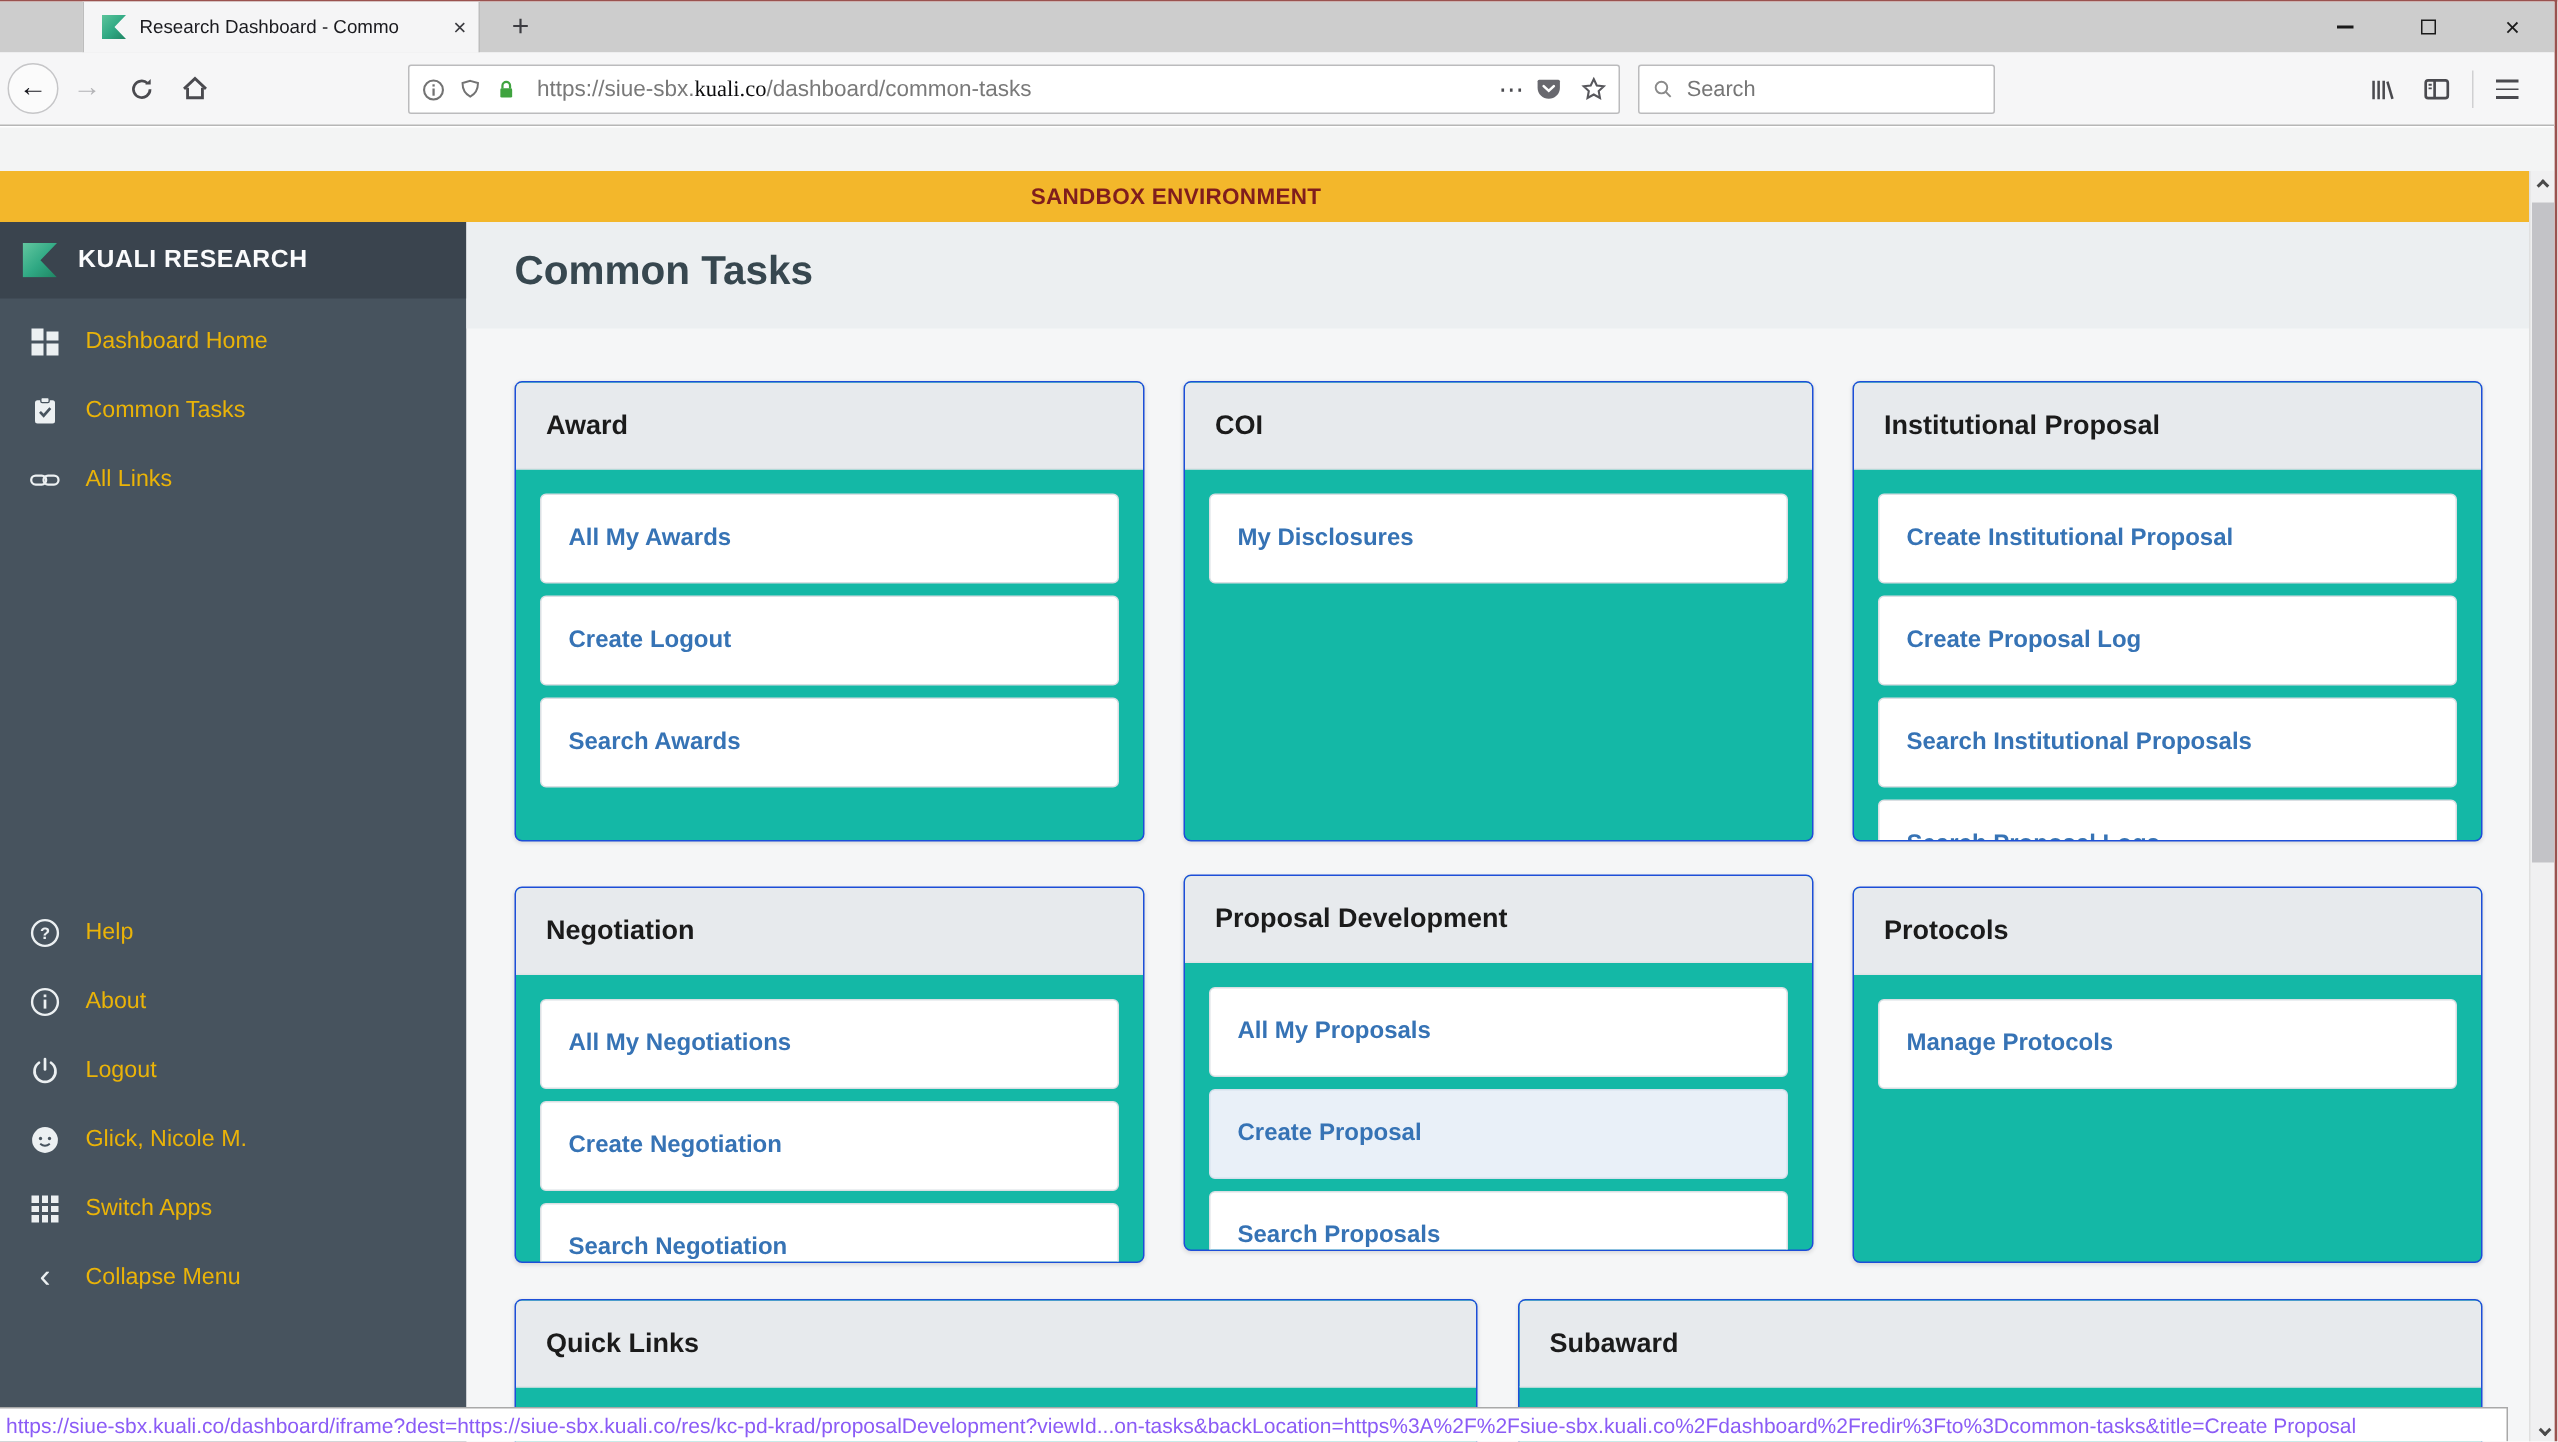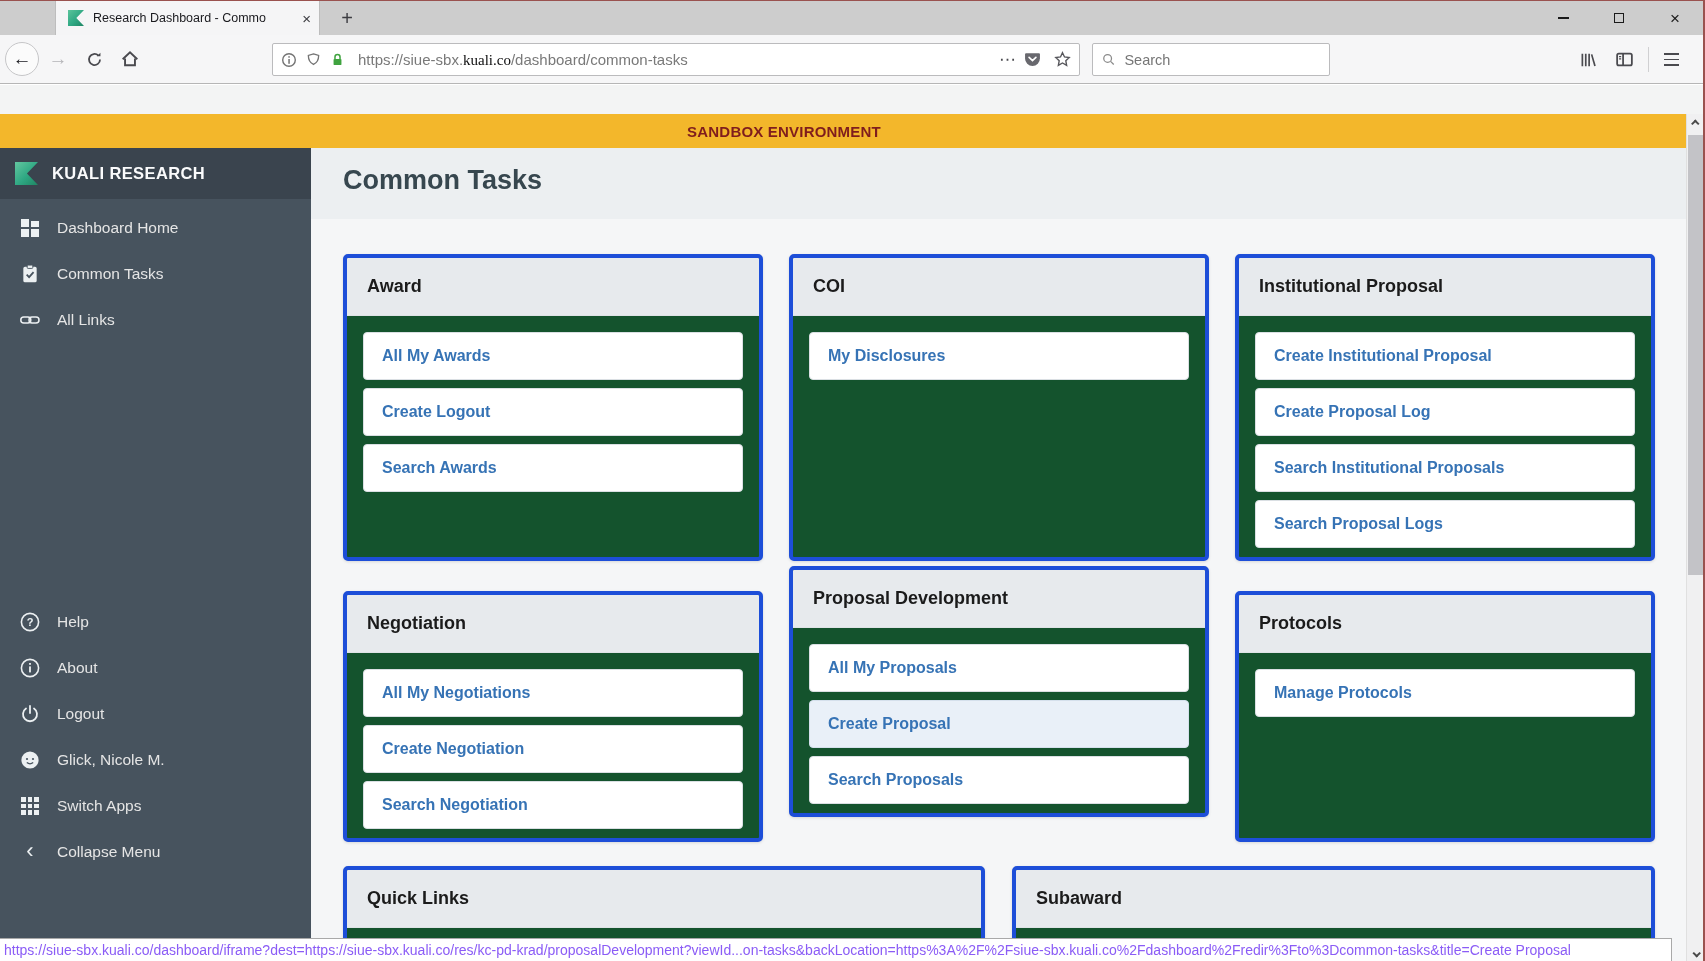--- a/index.html
+++ b/index.html
@@ -60,38 +60,38 @@
 
   
   .sidebar { position:absolute; left:0; top:147px; width:311px; height:814px; background:#47535E; }
   .sidebar-header { height:51px; background:#3A444E; display:flex; align-items:center; padding-left:15px; }
   .kuali-logo { width:23px; height:23px; margin-right:14px;
         background:linear-gradient(135deg,#63c7a0 0%, #2fa883 55%, #1f8563 100%);
         clip-path:polygon(0 0, 100% 0, 52% 50%, 100% 100%, 0 100%); }
   .brand { color:#fafbfc; font-size:16.5px; font-weight:bold; letter-spacing:0.4px; }
   .side-item { position:absolute; left:0; width:100%; height:46px; display:flex; align-items:center; padding-left:20px; cursor:default; }
   .side-item .sicon { width:20px; height:20px; display:flex; align-items:center; justify-content:center; flex:0 0 auto; }
-  .side-item .slabel { color:#e5e5e5; font-size:15.5px; margin-left:17px; }
+  .side-item .slabel { color:#eab308; font-size:15.5px; margin-left:17px; }
   .grid4 { display:grid; grid-template-columns:8px 8px; grid-template-rows:8px 8px; gap:2px; }
   .grid4 i { background:#ECF0F2; display:block; }
   .grid4 i:nth-child(2){ height:6px; margin-top:2px; }
   .grid9 { display:grid; grid-template-columns:repeat(3,4.5px); grid-template-rows:repeat(3,4.5px); gap:2px; }
   .grid9 i { background:#ECF0F2; display:block; }
   .chev { color:#ECF0F2; font-size:22px; line-height:1; margin-top:-3px; }
 
   
   .main { position:absolute; left:311px; top:147px; width:1377px; height:814px; background:#F5F6F7; }
   .title-band { position:absolute; left:0; top:0; width:100%; height:71px; background:#ECEFF1; }
   .page-title { position:absolute; left:32px; top:17px; font-size:27px; font-weight:bold; color:#37474F; }
-  .card { position:absolute; background:#14532d; border-radius:5px; border:4px solid #1d4ed8;
+  .card { position:absolute; background:#14b8a6; border-radius:5px; border:1px solid #1d4ed8;
           box-shadow:0 1px 3px rgba(0,0,0,0.12); overflow:hidden; }
   .card-header { height:58px; background:#E7EAED; border-bottom:1px solid #dfe3e6; display:flex; align-items:center; padding:0 20px; }
   .card-title { font-size:18px; font-weight:bold; color:#1b1b1b; }
   .card-body { padding:16px; }
-  .task-link { height:48px; border:1px solid #DADFE3; border-radius:4px; background:#fff; display:flex; align-items:center;
+  .task-link { height:60px; border:1px solid #DADFE3; border-radius:4px; background:#fff; display:flex; align-items:center;
           padding:0 18px; margin-bottom:8px; font-size:16px; font-weight:bold; color:#3673B5; cursor:pointer; }
   .task-link.hl { background:#E9F0F8; border-color:#d5e0ec; }
 
   
   .statusbar { position:absolute; left:0; bottom:0; width:1672px; height:23px; background:#fff;
           border-top:1px solid #a9a9a9; border-right:1px solid #a9a9a9;
           display:flex; align-items:center; padding-left:4px; font-size:14px; color:#8b5cf6; white-space:nowrap; overflow:hidden; z-index:40; }
 
   
   .vscroll { position:absolute; right:0; top:113px; width:17px; height:848px; background:#f0f0f1; border-left:1px solid #e0e0e0; z-index:30; }
@@ -355,21 +355,21 @@
       <div class="card-header">
           <span class="card-title">Negotiation</span>
         </div>
       <div class="card-body">
         <div class="task-link">All My Negotiations</div>
         <div class="task-link">Create Negotiation</div>
         <div class="task-link">Search Negotiation</div>
       </div>
     </div>
 
-    <div class="card" style="left:478px; top:418px; width:420px; height:251px;">
+    <div class="card" style="left:478px; top:435px; width:420px; height:251px;">
       <div class="card-header">
           <span class="card-title">Proposal Development</span>
         </div>
       <div class="card-body">
         <div class="task-link">All My Proposals</div>
         <div class="task-link hl">Create Proposal</div>
         <div class="task-link">Search Proposals</div>
       </div>
     </div>
 

